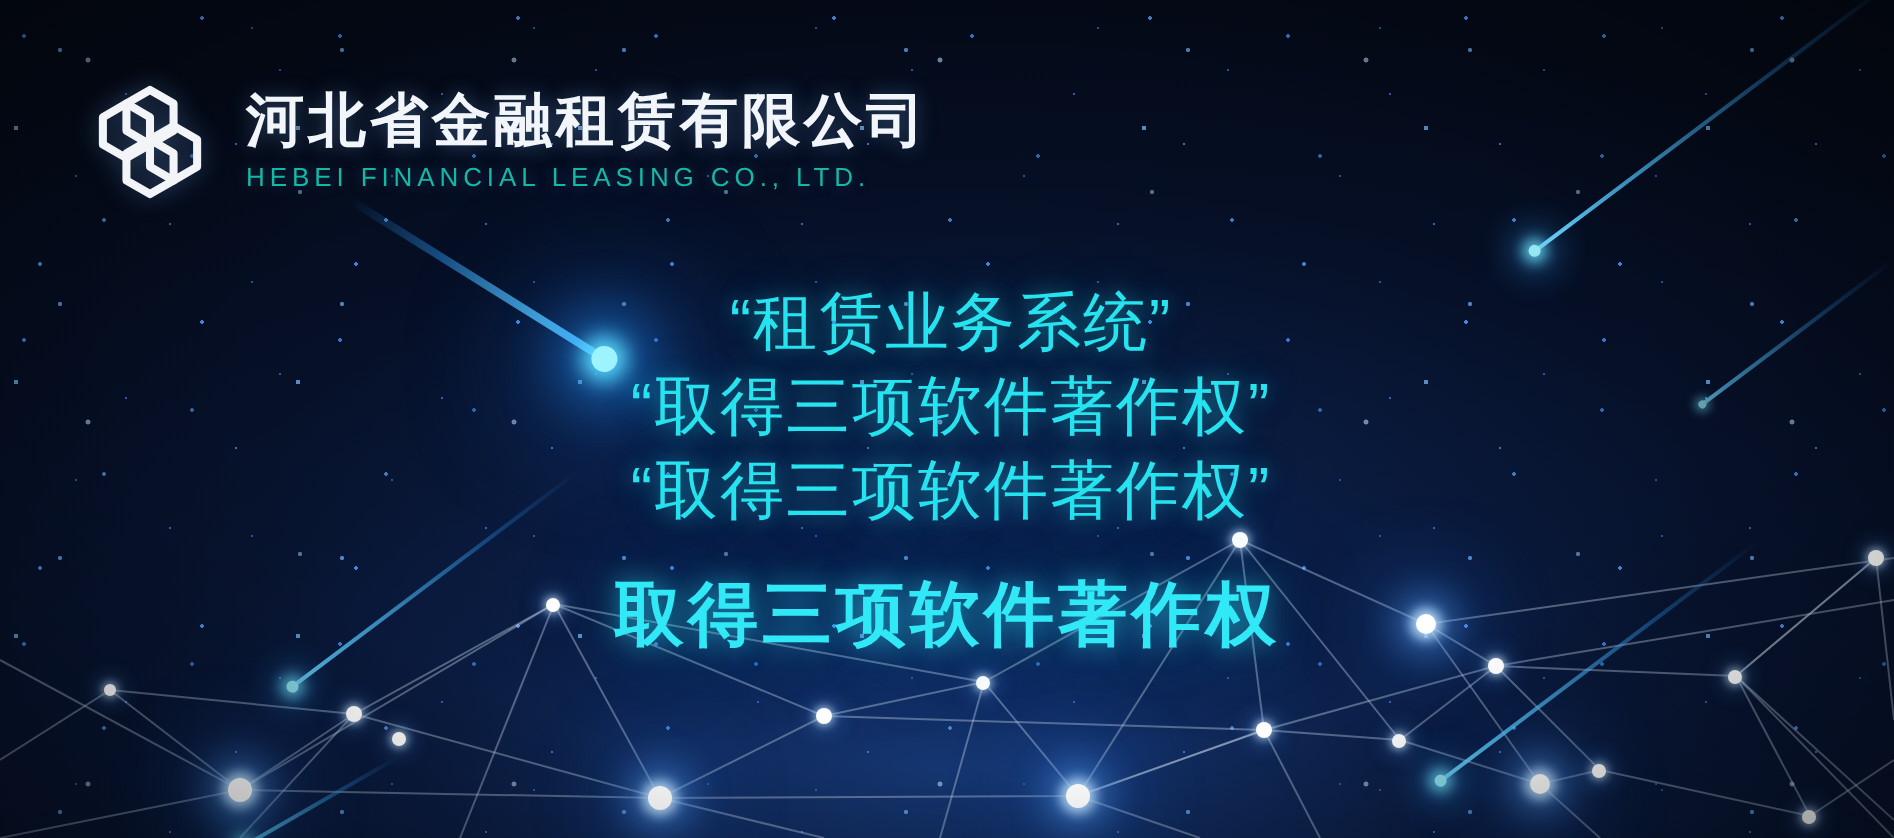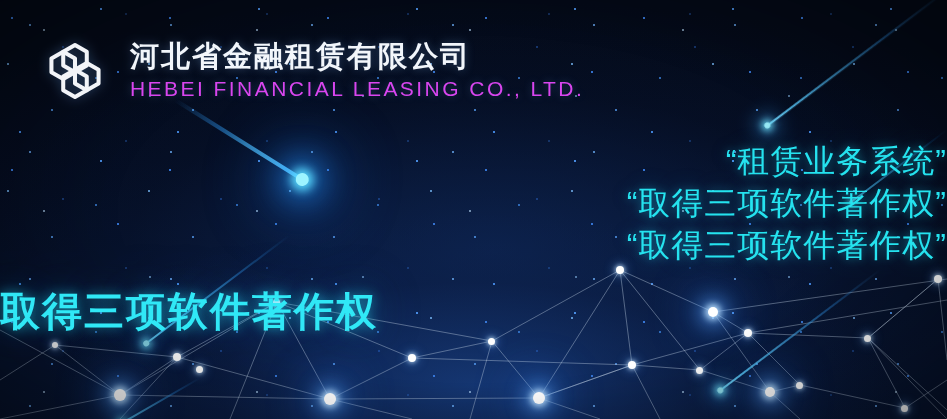--- a/index.html
+++ b/index.html
@@ -84,65 +84,65 @@
   }
   .meteor .head{
     position:absolute;top:50%;border-radius:50%;
     background:#9df4ff;
     transform:translate(-50%,-50%);
   }
 
   
   #logo-block{
     position:absolute;left:44px;top:40px;
-    display:flex;align-items:center;gap:24px;
+    display:flex;align-items:center;gap:17px;
     z-index:12;
   }
   #logo-mark{width:62px;height:62px;flex:0 0 auto;filter:drop-shadow(0 0 6px rgba(120,180,255,.35));}
   .name-col{display:flex;flex-direction:column;justify-content:center;}
   #company-cn{
     color:#f2f6fb;
     font-size:29px;
     font-weight:bold;
     letter-spacing:2.0px;
     line-height:1.12;
     white-space:nowrap;
     text-shadow:0 0 10px rgba(130,185,255,.35);
   }
   #company-en{
-    color:#d946ef;
-    font-size:21px;
+    color:#14b8a6;
+    font-size:13px;
     letter-spacing:2.45px;
     line-height:1.25;
     margin-top:4px;
     white-space:nowrap;
     text-shadow:0 0 8px rgba(120,175,245,.3);
   }
 
   
   #product-lines{
     position:absolute;left:4px;right:0;top:140px;
-    text-align:right;z-index:12;
+    text-align:center;z-index:12;
   }
   .product-line{
     color:#25e3ef;
     font-size:32px;
     line-height:1.32;
     letter-spacing:1px;
     font-weight:500;
     white-space:nowrap;
     text-shadow:0 0 10px rgba(40,220,245,.45),0 0 24px rgba(25,170,220,.28);
   }
 
   
   #headline{
     position:absolute;left:0;right:0;top:284px;
-    z-index:12;
+    text-align:center;z-index:12;
     color:#30e8f6;
-    font-size:40px;
+    font-size:35px;
     font-weight:bold;
     letter-spacing:2px;
     white-space:nowrap;
     text-shadow:0 0 12px rgba(45,225,250,.55),0 0 30px rgba(30,170,225,.35),0 0 60px rgba(20,120,200,.25);
   }
 </style>
 </head>
 <body>
 
 <div id="banner">

